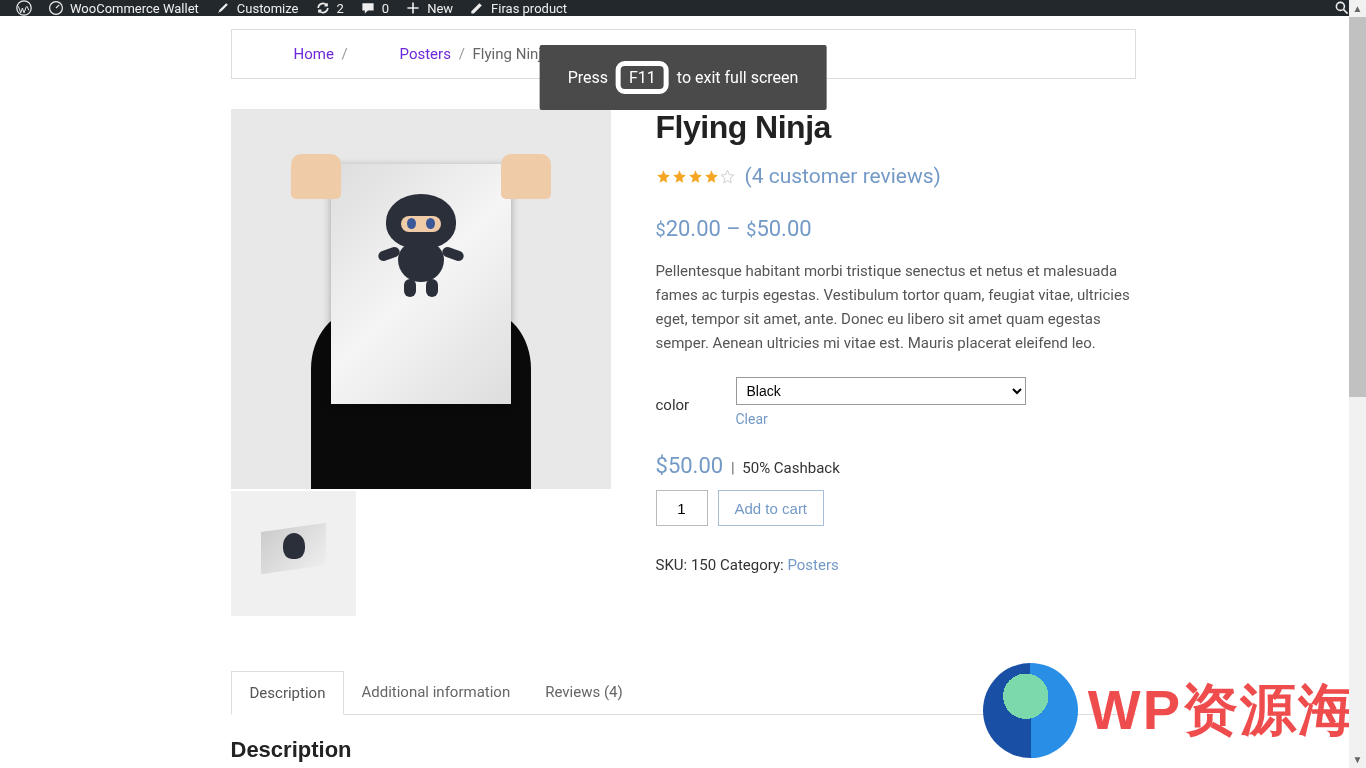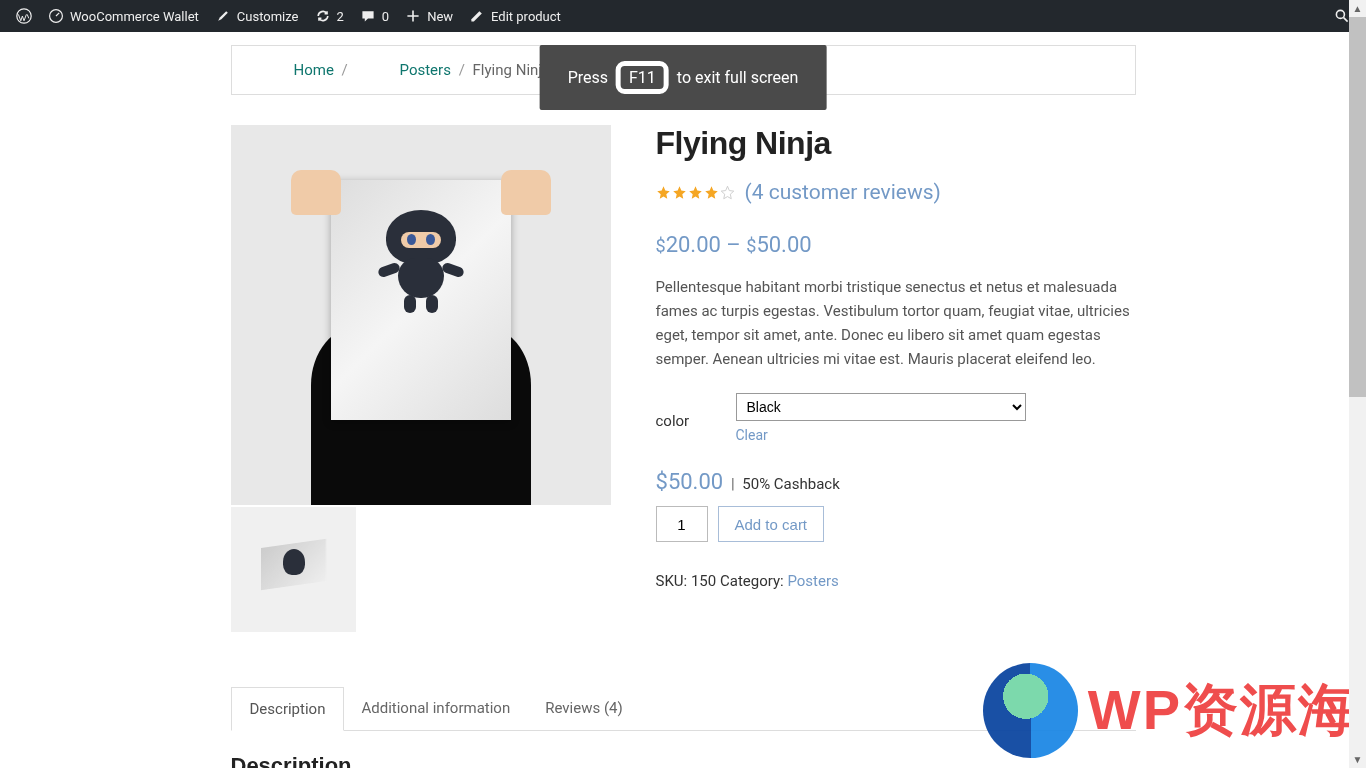--- a/index.html
+++ b/index.html
@@ -1,34 +1,34 @@
 <!DOCTYPE html>
 <html><head>
 <meta charset="utf-8">
 <style>
 * { margin: 0; padding: 0; box-sizing: border-box; }
 body { font-family: -apple-system, BlinkMacSystemFont, "Segoe UI", Roboto, sans-serif; background: #fff; color: #333; width: 1366px; height: 768px; overflow: hidden; position: relative; }
 
 
-.admin-bar { background: #23282d; color: #eee; height: 32px; display: flex; align-items: center; font-size: 13px; padding: 0 8px; justify-content: space-between; }
+.admin-bar { background: #23282d; color: #eee; height: 16px; display: flex; align-items: center; font-size: 13px; padding: 0 8px; justify-content: space-between; }
 .admin-left, .admin-right { display: flex; align-items: center; gap: 0; }
 .admin-item { display: flex; align-items: center; gap: 6px; padding: 0 8px; height: 32px; cursor: pointer; color: #eee; }
 .admin-icon { width: 16px; height: 16px; display: inline-flex; align-items: center; justify-content: center; }
 .avatar-sq { width: 18px; height: 18px; background: #888; border: 1px solid #666; }
 
 
 .fs-notice { position: absolute; top: 45px; left: 50%; transform: translateX(-50%); background: #4a4a4a; color: #fff; padding: 16px 28px; font-size: 16px; border-radius: 2px; display: flex; align-items: center; gap: 8px; z-index: 100; }
 .fs-key { border: 5px solid #ffffff; padding: 2px 8px; border-radius: 9px; }
 
 
 .container { width: 905px; margin: 0 auto; padding-top: 13px; }
 
 
 .breadcrumb { border: 1px solid #ddd; padding: 15px 18px; font-size: 15px; color: #666; margin-bottom: 30px; }
-.breadcrumb a { color: #0f766e; text-decoration: none; padding-left: 44px; }
+.breadcrumb a { color: #6d28d9; text-decoration: none; padding-left: 44px; }
 .breadcrumb .sep { margin: 0 4px; color: #999; }
 
 
 .product { display: flex; gap: 45px; }
 .gallery { width: 380px; }
 .main-image { width: 380px; height: 380px; background: #e8e8e8; position: relative; overflow: hidden; }
 .hand-left, .hand-right { position: absolute; width: 50px; height: 45px; background: #f0cba8; border-radius: 10px 10px 5px 5px; z-index: 3; }
 .hand-left { left: 60px; top: 45px; }
 .hand-right { right: 60px; top: 45px; }
 .poster { position: absolute; left: 100px; top: 55px; width: 180px; height: 240px; background: linear-gradient(135deg, #ddd 0%, #f5f5f5 50%, #ddd 100%); box-shadow: 0 2px 8px rgba(0,0,0,0.3); z-index: 2; }
@@ -147,21 +147,21 @@
           </svg>
       </span>
       <span>New</span>
     </div>
     <div class="admin-item">
       <span class="admin-icon">
         <svg viewBox="0 0 20 20" fill="#eee">
             <path d="M3 14 L13 4 L16 7 L6 17 L3 17 Z"></path>
           </svg>
       </span>
-      <span>Edit product</span>
+      <span>Firas product</span>
     </div>
   </div>
   <div class="admin-right">
     <div class="admin-item">
       <span class="admin-icon">
         <svg viewBox="0 0 20 20" fill="none" stroke="#eee" stroke-width="2">
             <circle cx="8" cy="8" r="5"></circle>
             <path d="M12 12 L17 17"></path>
           </svg>
       </span>

